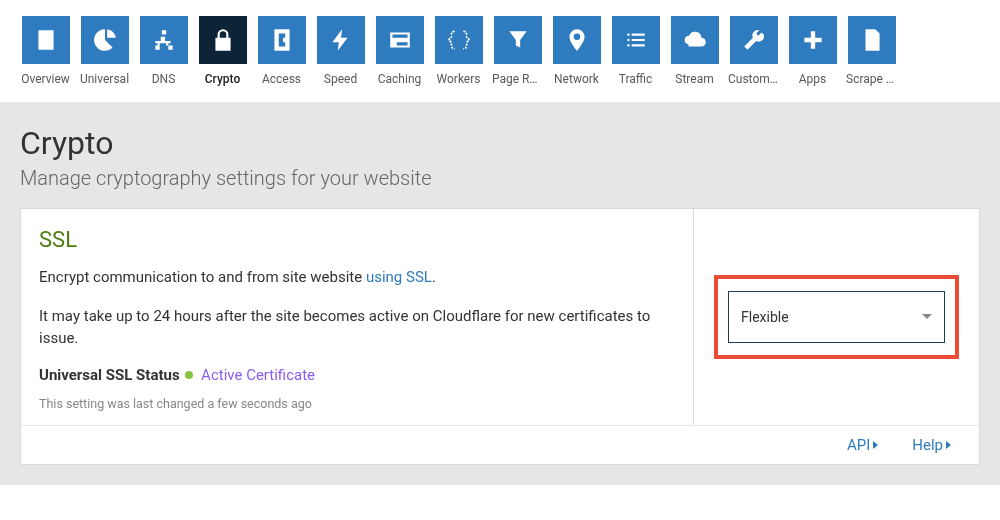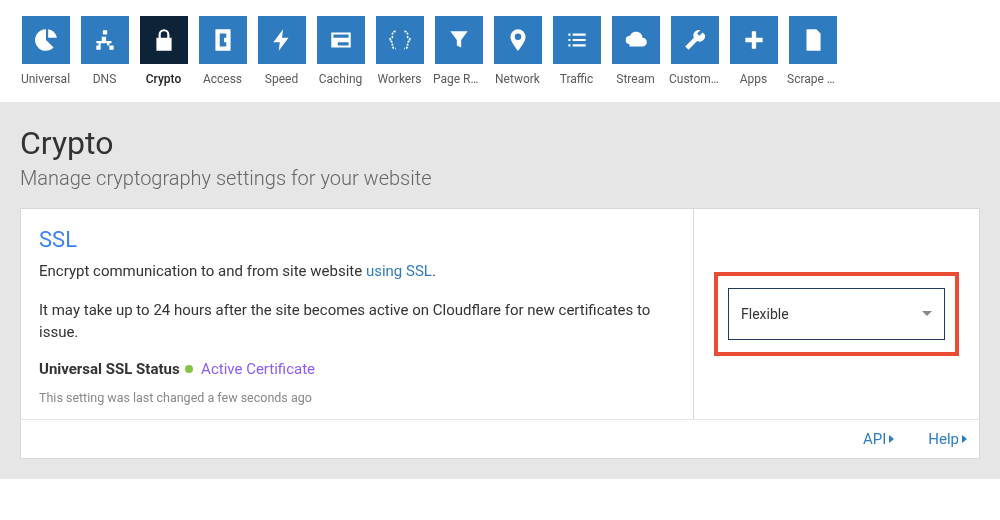--- a/index.html
+++ b/index.html
@@ -86,22 +86,22 @@
     .card-right {
       width: 285px;
       display: flex;
       align-items: center;
       justify-content: center;
       padding: 20px;
     }
     .section-title {
       font-size: 22px;
       font-weight: 400;
-      color: #3b82f6;
-      margin-bottom: 8px;
+      color: #4d7c0f;
+      margin-bottom: 14px;
     }
     .section-text {
       font-size: 15px;
       color: #333;
       line-height: 1.5;
       margin-bottom: 16px;
     }
     .link {
       color: #2f7bbf;
       text-decoration: none;
@@ -155,21 +155,21 @@
       width: 0;
       height: 0;
       border-left: 5px solid transparent;
       border-right: 5px solid transparent;
       border-top: 5px solid #888;
     }
     .card-footer {
       display: flex;
       justify-content: flex-end;
       gap: 34px;
-      padding: 10px 12px;
+      padding: 10px 28px;
       border-top: 1px solid #e6e6e6;
     }
     .footer-link {
       color: #2f7bbf;
       font-size: 15px;
       cursor: pointer;
       display: flex;
       align-items: center;
       gap: 3px;
     }
@@ -178,20 +178,28 @@
       height: 0;
       border-top: 4px solid transparent;
       border-bottom: 4px solid transparent;
       border-left: 5px solid #2f7bbf;
     }
   </style>
 </head>
 <body>
 
 <div class="nav-bar">
+  <div class="nav-item">
+    <div class="nav-icon-box">
+        <svg viewBox="0 0 24 24">
+          <path d="M5 3h14v18H5V3zm3 4h8v2H8V7zm0 4h8v2H8v-2zm0 4h5v2H8v-2z"></path>
+        </svg>
+      </div>
+    <div class="nav-label">Overview</div>
+  </div>
   <div class="nav-item">
     <div class="nav-icon-box">
         <svg viewBox="0 0 24 24">
           <path d="M12 2v10l7 7a10 10 0 1 1-7-17zm2 0a10 10 0 0 1 8 8h-8V2z"></path>
         </svg>
       </div>
     <div class="nav-label">Universal</div>
   </div>
   <div class="nav-item">
     <div class="nav-icon-box">

